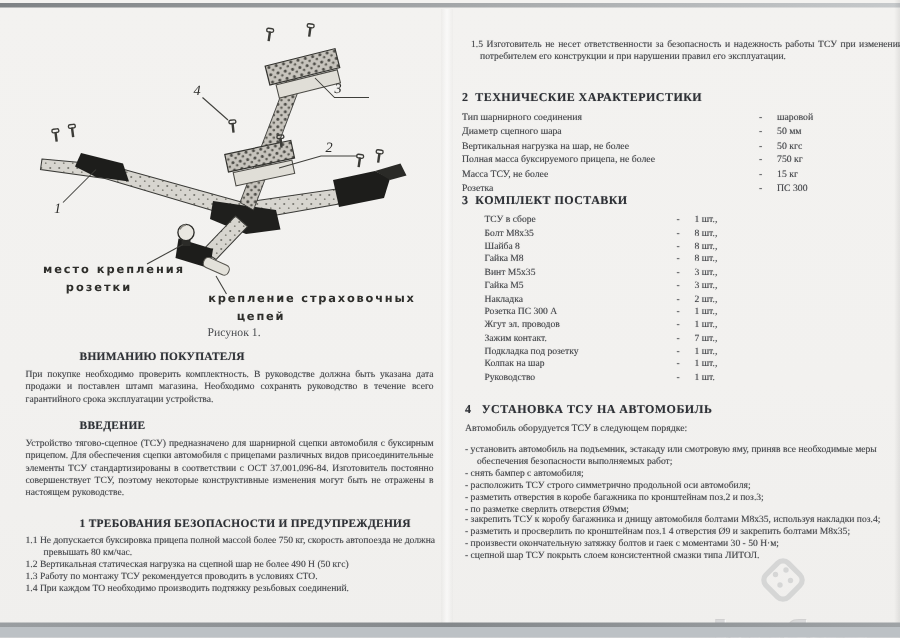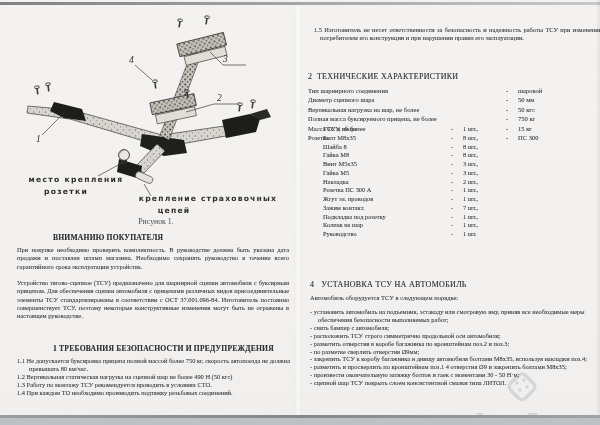--- a/index.html
+++ b/index.html
@@ -10,21 +10,21 @@
     background:linear-gradient(to right,#7e8285,#a7aaac 55%,#c6c9cb);}
   .bottom-shadow{position:absolute;left:0;top:415px;width:100%;height:3px;
     background:linear-gradient(to right,#9a9ea1,#84888b 50%,#9fa3a6);}
   .bottom-band{position:absolute;left:0;top:418px;width:100%;height:7px;background:#bcc1c5;}
   .spread-fold{position:absolute;left:294px;top:6px;width:8px;height:410px;
     background:linear-gradient(to right,rgba(0,0,0,0.025),rgba(255,255,255,0.55),rgba(0,0,0,0.02));}
   .right-edge{position:absolute;right:0;top:0;width:4px;height:100%;background:linear-gradient(to left,rgba(0,0,0,0.07),transparent);}
 
   .txt{color:#46484c;text-shadow:0 0 0.5px rgba(70,72,76,0.5);}
   .h-left{font-weight:bold;font-size:7.6px;letter-spacing:0.2px;color:#2f3237;margin:0 0 4px 0;white-space:pre;padding-left:36px;}
-  .h-right{font-weight:normal;font-size:8px;letter-spacing:0.3px;color:#2f3237;margin:16px 0 5px 0;white-space:pre;}
+  .h-right{font-weight:bold;font-size:8px;letter-spacing:0.3px;color:#2f3237;margin:4px 0 5px 0;white-space:pre;}
   .body-p{font-size:6.4px;line-height:8.3px;text-align:justify;margin:0;}
 
   .block{position:absolute;}
   .figure-wrap{left:14px;top:8px;width:282px;height:224px;}
   .attention{left:17px;top:233px;width:272px;}
   .intro{left:17px;top:279px;width:272px;}
   .safety{left:17px;top:344px;width:278px;}
   .safety-item{font-size:6.4px;line-height:8.1px;padding-left:12px;text-indent:-12px;margin:0;}
 
   .disclaimer{left:310px;top:26px;width:282px;font-size:6.4px;line-height:8.2px;
@@ -129,20 +129,21 @@
       <text x="142" y="216" text-anchor="middle" font-family="Liberation Serif,serif" font-size="7.8" fill="#4a4c50">Рисунок 1.</text>
     </svg>
   </div>
 
   <div class="block attention txt">
     <p class="h-left">ВНИМАНИЮ ПОКУПАТЕЛЯ</p>
     <p class="body-p">При покупке необходимо проверить комплектность. В руководстве должна быть указана дата продажи и поставлен штамп магазина. Необходимо сохранять руководство в течение всего гарантийного срока эксплуатации устройства.</p>
   </div>
 
   <div class="block intro txt">
+    <p class="h-left">ВВЕДЕНИЕ</p>
     <p class="body-p">Устройство тягово-сцепное (ТСУ) предназначено для шарнирной сцепки автомобиля с буксирным прицепом. Для обеспечения сцепки автомобиля с прицепами различных видов присоединительные элементы ТСУ стандартизированы в соответствии с ОСТ 37.001.096-84. Изготовитель постоянно совершенствует ТСУ, поэтому некоторые конструктивные изменения могут быть не отражены в настоящем руководстве.</p>
   </div>
 
   <div class="block safety txt">
     <p class="h-left">1 ТРЕБОВАНИЯ БЕЗОПАСНОСТИ И ПРЕДУПРЕЖДЕНИЯ</p>
     <div>
 
         <p class="safety-item">1.1 Не допускается буксировка прицепа полной массой более 750 кг, скорость автопоезда не должна превышать 80 км/час.</p>
 
         <p class="safety-item">1.2 Вертикальная статическая нагрузка на сцепной шар не более 490 Н (50 кгс)</p>
@@ -191,20 +192,21 @@
 
         <div class="spec-row">
           <span>Розетка</span>
           <span>-</span>
           <span>ПС 300</span>
         </div>
       </div>
   </div>
 
   <div class="block kit txt">
+    <p class="h-right">3  КОМПЛЕКТ ПОСТАВКИ</p>
     <div class="kit-rows">
 
         <div class="kit-row">
           <span>ТСУ  в сборе</span>
           <span>-</span>
           <span>1 шт.,</span>
         </div>
 
         <div class="kit-row">
           <span>Болт М8х35</span>

